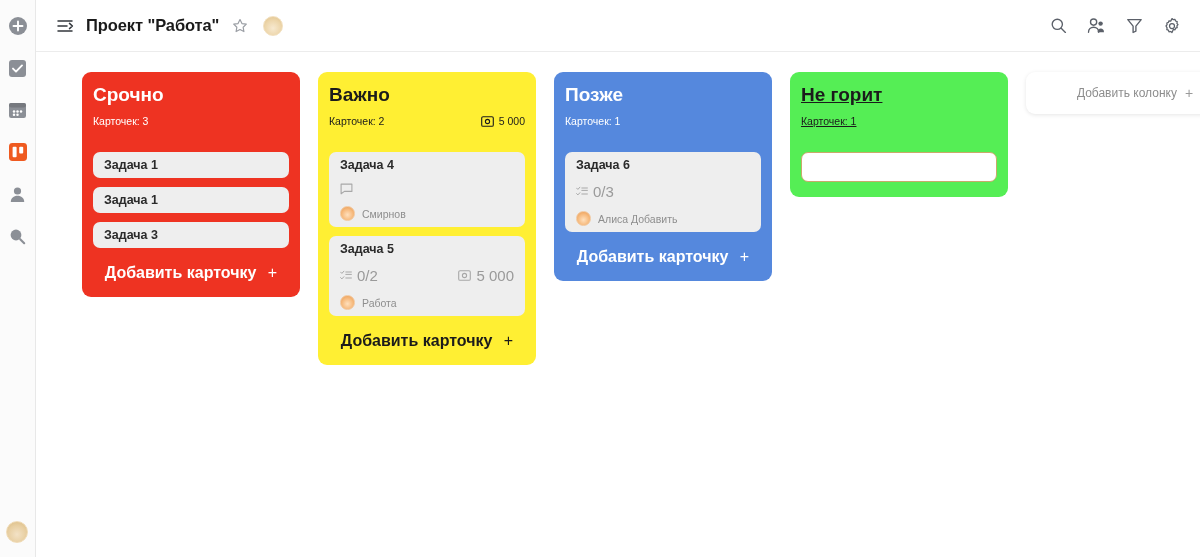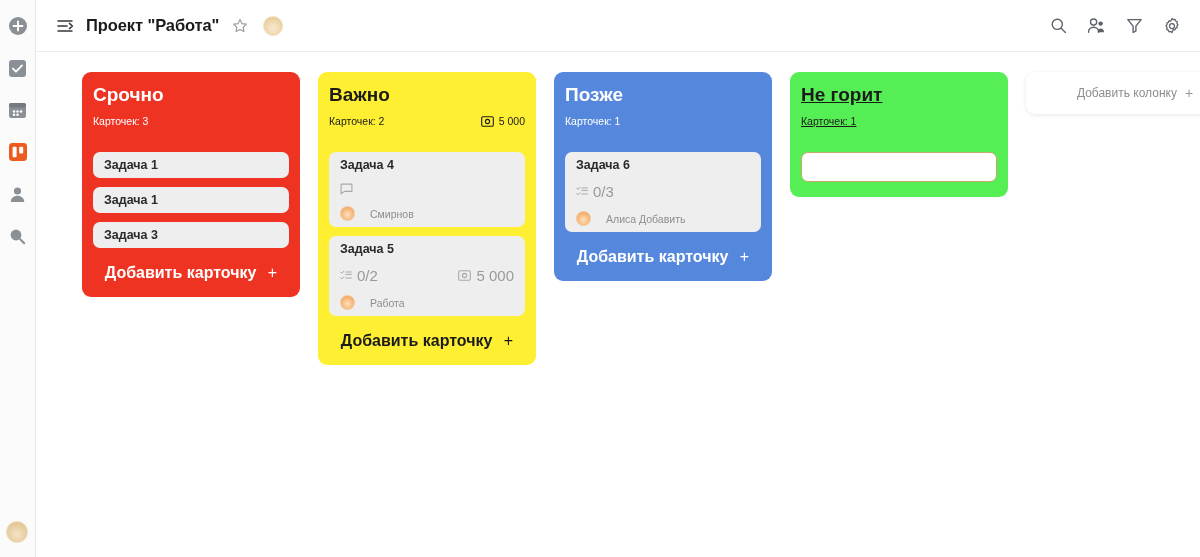--- a/index.html
+++ b/index.html
@@ -88,21 +88,21 @@
     border-radius: 7px;
     padding: 6px 11px;
     margin-bottom: 9px;
   }
   .card-title { font-size: 12.5px; font-weight: bold; color: #2b2b2b; }
   .card-row {
     display: flex; align-items: center; justify-content: space-between;
     margin-top: 11px;
   }
   .meta-chip { display: flex; align-items: center; gap: 5px; font-size: 15px; color: #9a9a9a; }
-  .card-member { display: flex; align-items: center; gap: 15px; margin-top: 11px; }
+  .card-member { display: flex; align-items: center; gap: 7px; margin-top: 11px; }
   .card-avatar {
     width: 15px; height: 15px; border-radius: 50%;
     background: radial-gradient(circle at 50% 60%, #ffe0bd 0%, #f6b97c 55%, #e8954a 100%);
     border: 1px solid #f2c79c;
     flex: 0 0 15px;
   }
   .card-member-name { font-size: 10.5px; color: #8e8e8e; }
 
   .new-card-input {
     background: #ffffff;

